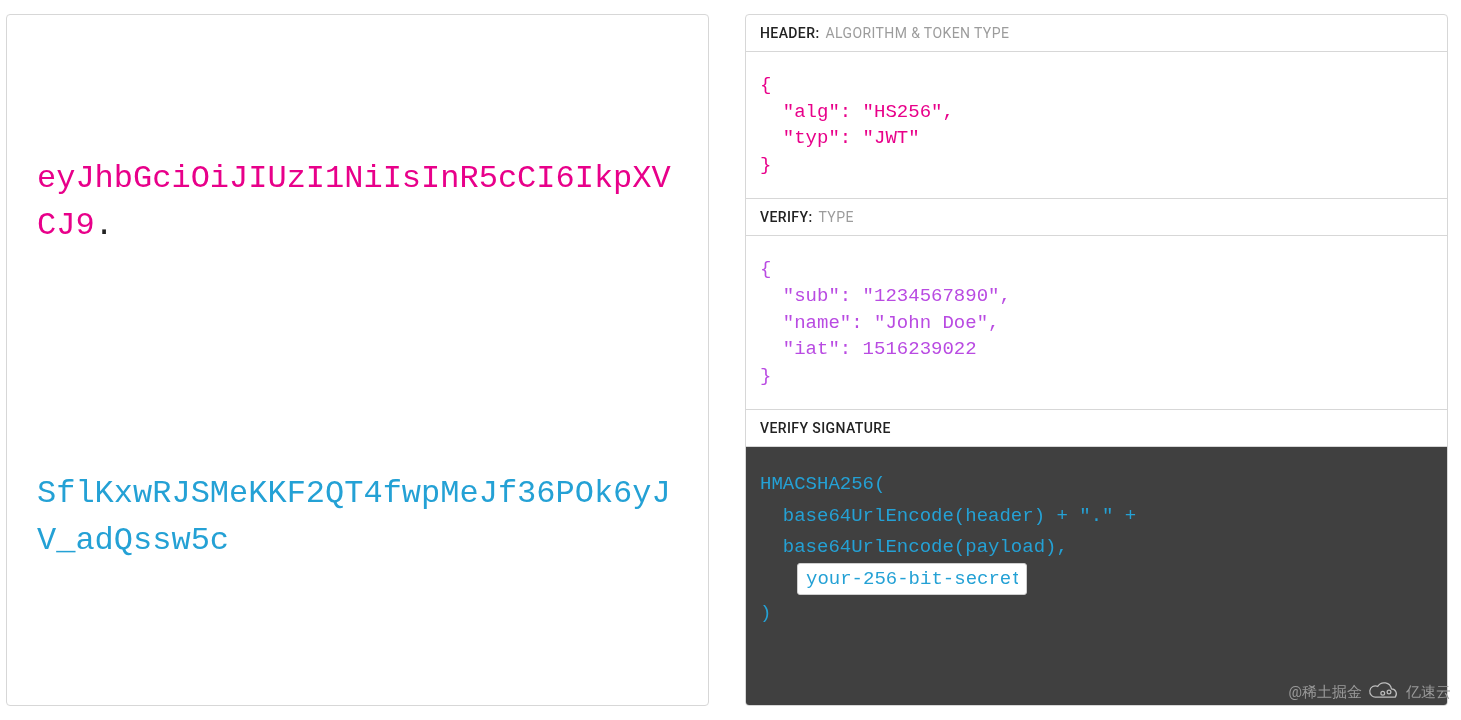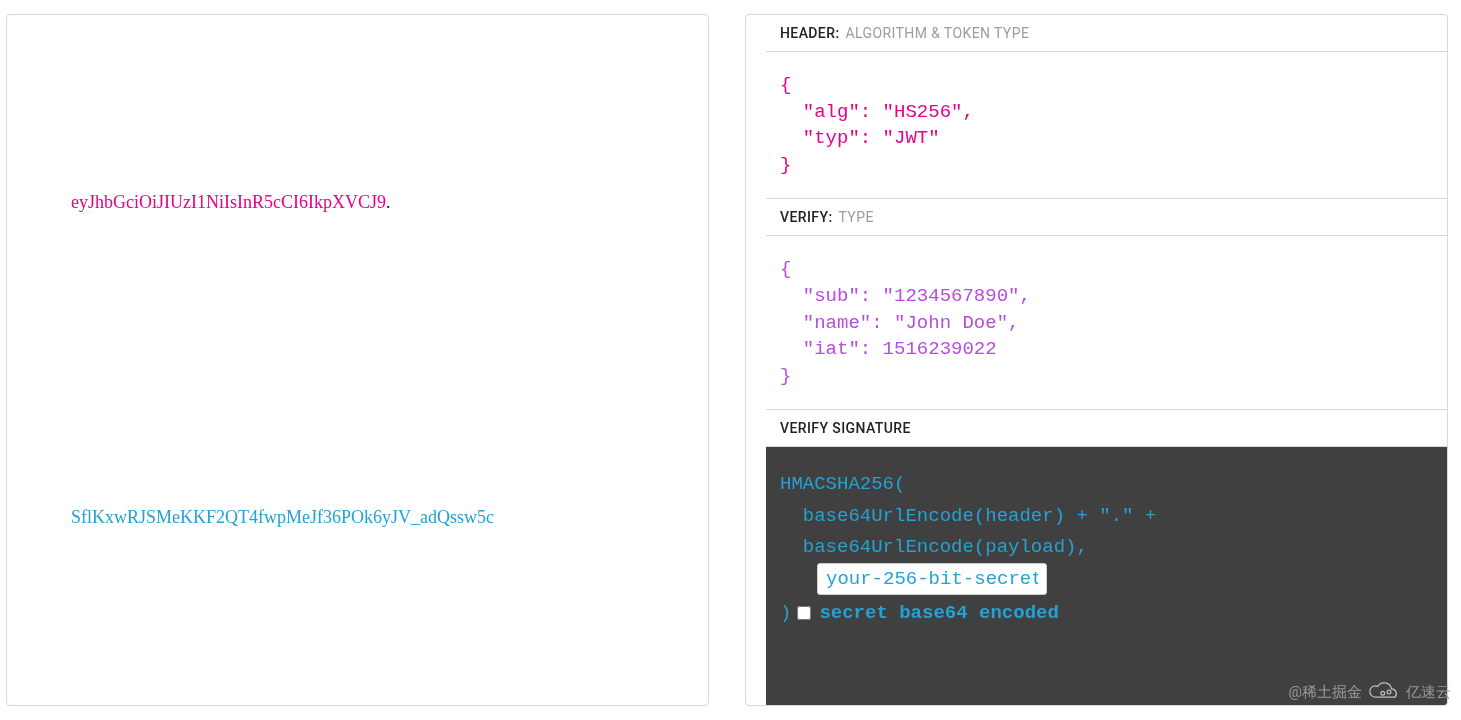--- a/index.html
+++ b/index.html
@@ -18,40 +18,38 @@
   .left-panel {
     flex: 0 0 703px;
     border: 1px solid #d7d7d7;
     border-radius: 4px;
     padding: 30px 30px;
     display: flex;
     flex-direction: column;
     justify-content: space-around;
   }
   .token {
-    font-family: Liberation Serif, serif;
-    font-size: 18px;
+    font-family: Liberation Mono, monospace;
+    font-size: 32px;
     line-height: 1.45;
     word-break: break-all;
     white-space: normal;
-    margin-left: 34px;
   }
   .tok-header { color: #e8008a; }
   .tok-payload { color: #b94be2; }
   .tok-signature { color: #24a1d5; }
   .dot { color: #222; }
 
   .right-panel {
     flex: 0 0 703px;
     border: 1px solid #d7d7d7;
     border-radius: 4px;
     display: flex;
     flex-direction: column;
     overflow: hidden;
-    padding-left: 20px;
   }
   .section-title {
     border-bottom: 1px solid #d7d7d7;
     padding: 10px 14px;
     font-size: 14px;
     letter-spacing: 0.4px;
     display: flex;
     gap: 6px;
   }
   .section-title.top-sep { border-top: 1px solid #d7d7d7; }
@@ -169,24 +167,20 @@
   </div>
   <div class="verify-body">
     <div class="verify-line">HMACSHA256(</div>
     <div class="verify-line">  base64UrlEncode(header) + "." +</div>
     <div class="verify-line">  base64UrlEncode(payload),</div>
     <div>
       <input class="secret-input" type="text" value="your-256-bit-secret" style="">
     </div>
     <div class="close-row">
       <span class="paren">) </span>
-      <label>
-        <input type="checkbox" style="">
-        <span>secret base64 encoded</span>
-      </label>
     </div>
   </div>
 
 </div>
 
 <div class="watermark">
   <span>@稀土掘金</span>
   <span class="watermark-icon">
     <svg viewBox="0 0 64 32" fill="none" stroke="currentColor" stroke-width="2">
       <path d="M20 24a9 9 0 1 1 2-17 12 12 0 0 1 22 4 8 8 0 0 1 6 13H20z"></path>

